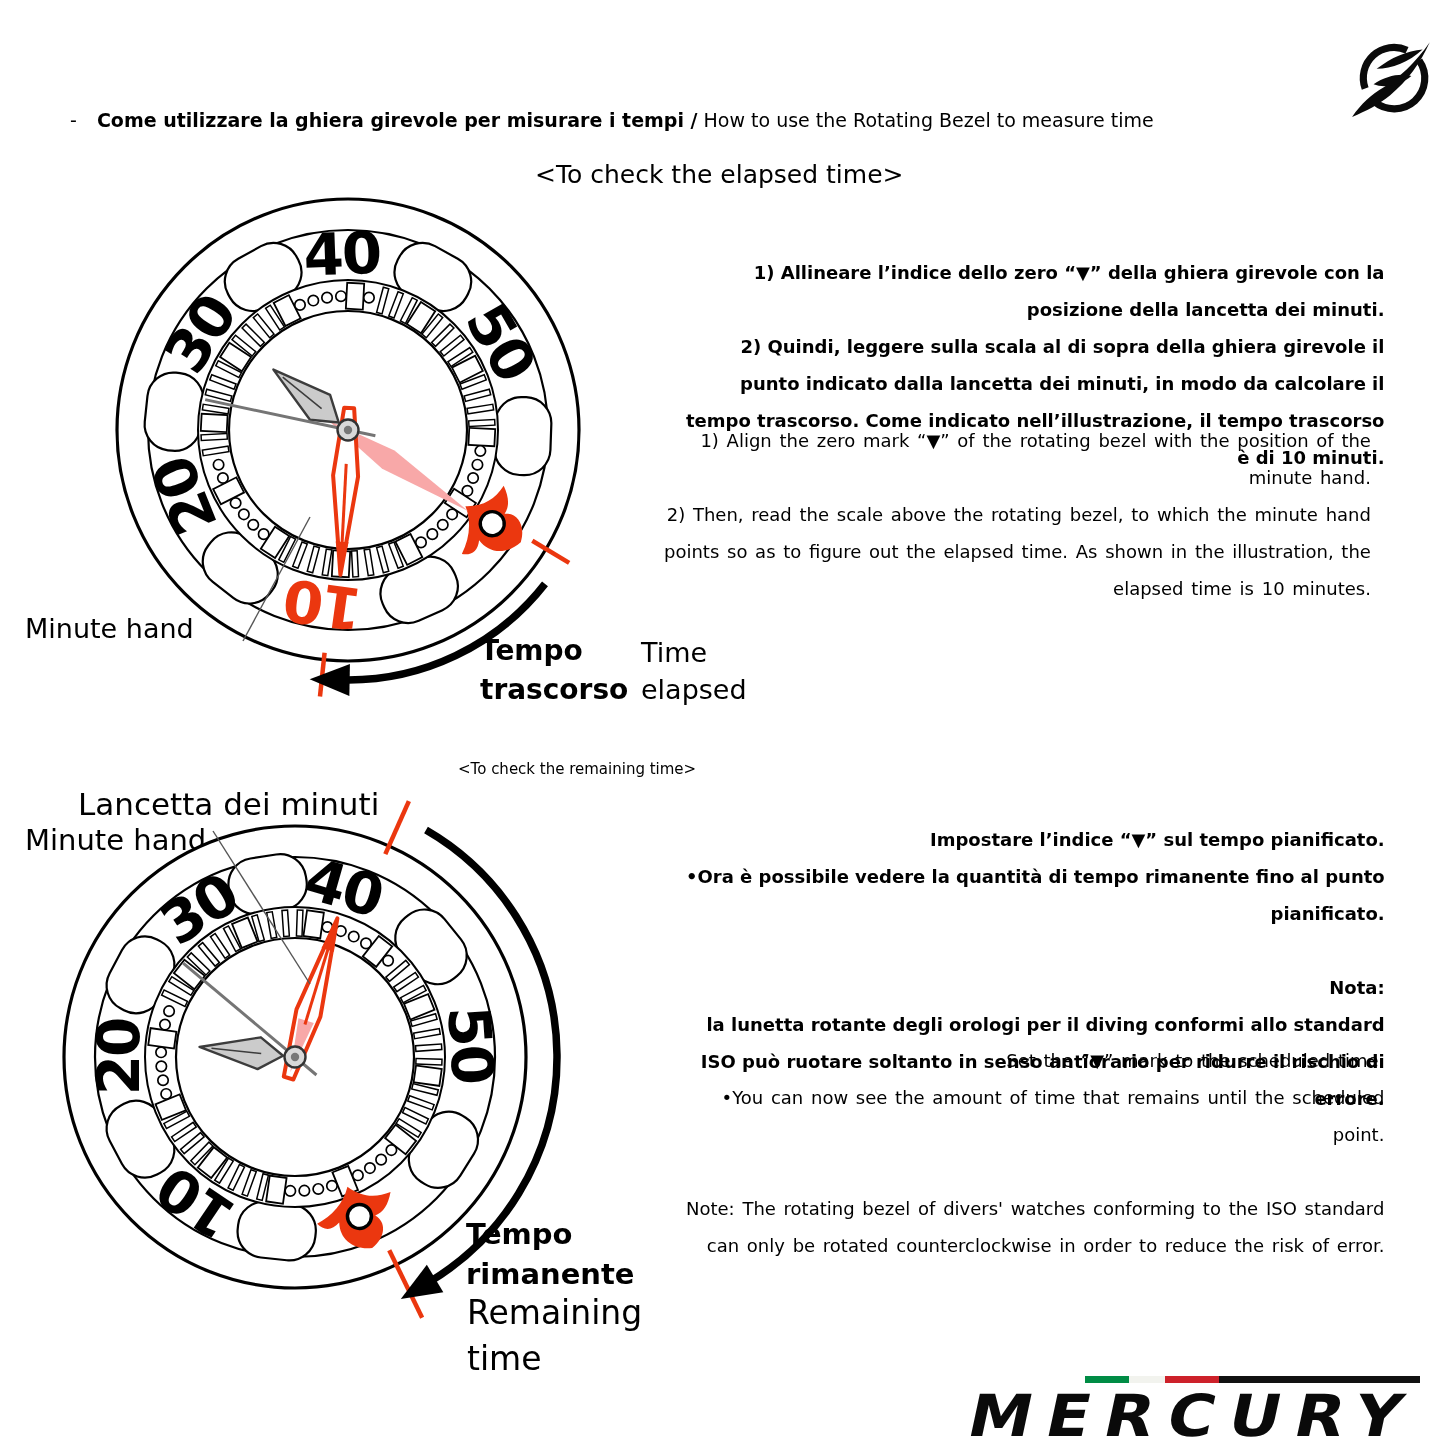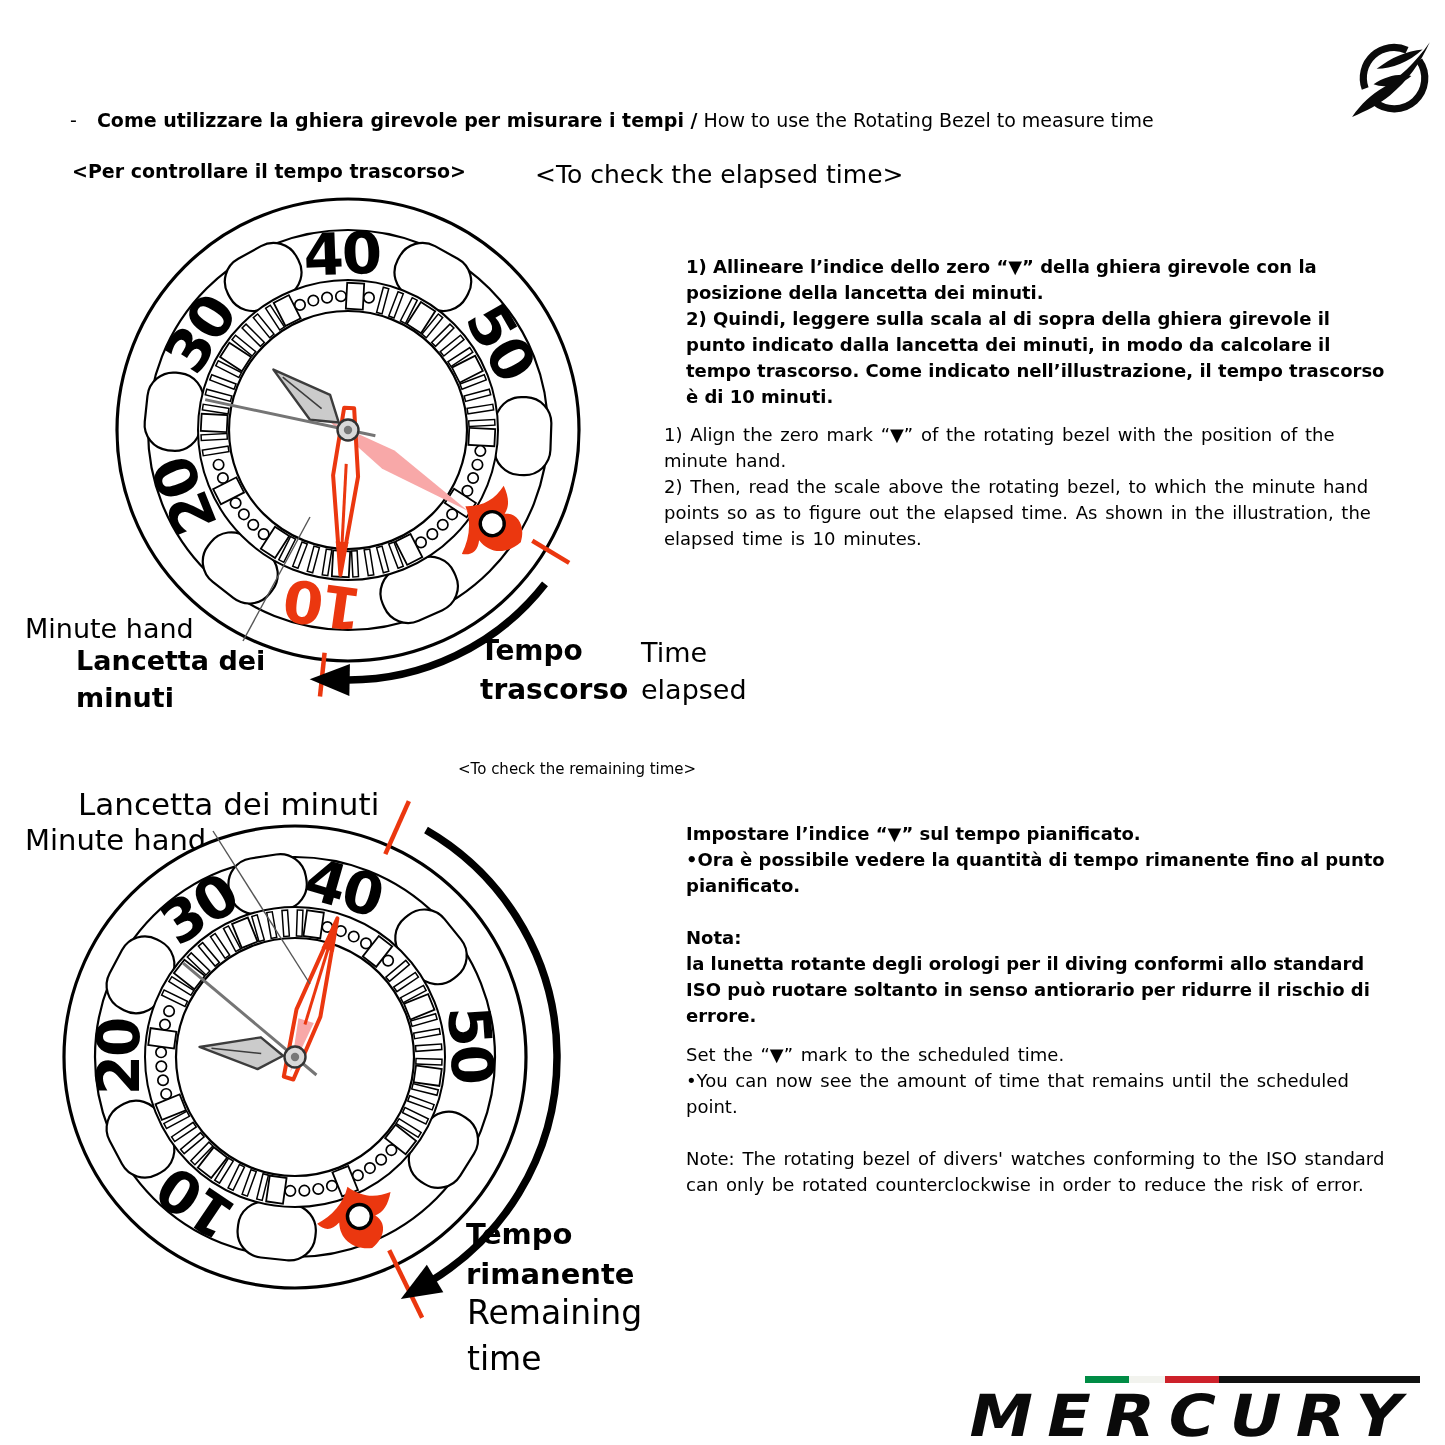--- a/index.html
+++ b/index.html
@@ -2,21 +2,21 @@
 <html style="--accent-red: #eb370f; --ghost-pink: #f8a8a8; --hand-gray: #cbcbcb; --flag-green: #008C45; --flag-white: #F2F3EE; --flag-red: #CD212A;"><head>
 <meta charset="utf-8">
 <style>
   html,body{margin:0;padding:0;background:#fff;}
   .page{position:relative;width:1445px;height:1445px;background:#fff;overflow:hidden;
         font-family:"DejaVu Sans","Liberation Sans",sans-serif;color:#000;margin-top:24px;}
   .abs{position:absolute;}
   .b{font-weight:bold;}
   .pre{white-space:pre;}
   .preline{white-space:pre-line;}
-  .bodyblock{font-size:18px;line-height:26px;letter-spacing:0;}
+  .bodyblock{font-size:18px;line-height:37px;letter-spacing:0;text-align:right;}
   .lbl{line-height:1.38;}
   svg text{font-family:"DejaVu Sans","Liberation Sans",sans-serif;}
   .mword{font-size:58px;font-weight:bold;letter-spacing:13px;color:#0a0a0a;
          transform:skewX(-12deg) scaleX(1.1);transform-origin:0 100%;white-space:nowrap;}
   .flagbar{position:absolute;left:123px;top:10px;width:335px;height:7px;
            background:linear-gradient(90deg,var(--flag-green) 0 13%,var(--flag-white) 13% 24%,
                       var(--flag-red) 24% 40%,#111 40% 100%);}
 </style>
 </head>
 <body>
@@ -30,21 +30,20 @@
     <path d="M 28 38 C 42 27 58 20 73 19 C 60 31 43 38 28 38 Z" fill="#0a0a0a"></path>
     <path d="M 25 53 C 37 45 51 42 62 45 C 50 55 35 57 25 53 Z" fill="#0a0a0a"></path>
   </svg>
 
   <div class="abs" style="left:70px;top:85px;font-size:19px">
     <span>-</span>
     <span class="b" style="margin-left:14px">Come utilizzare la ghiera girevole per misurare i tempi /</span>
     <span>How to use the Rotating Bezel to measure time</span>
   </div>
 
-  <div class="abs b" style="left:72px;top:136px;font-size:19px">&lt;Per controllare il tempo trascorso&gt;</div>
   <div class="abs" style="left:535px;top:136px;font-size:25px">&lt;To check the elapsed time&gt;</div>
 
   <svg id="watch1" class="abs" style="left:93px;top:166px" width="520" height="560" viewBox="0 0 520 560">
       <circle cx="255" cy="240" r="231" fill="#fff" stroke="#000" stroke-width="3.2"></circle>
       <circle cx="255" cy="240" r="200" fill="none" stroke="#000" stroke-width="2.2"></circle>
       <rect x="216" y="37" width="78" height="56" rx="26" fill="#fff" stroke="#000" stroke-width="2.2" transform="rotate(29 255 240)"></rect>
       <rect x="216" y="37" width="78" height="56" rx="26" fill="#fff" stroke="#000" stroke-width="2.2" transform="rotate(92 255 240)"></rect>
       <rect x="216" y="37" width="78" height="56" rx="26" fill="#fff" stroke="#000" stroke-width="2.2" transform="rotate(156 255 240)"></rect>
       <rect x="216" y="37" width="78" height="56" rx="26" fill="#fff" stroke="#000" stroke-width="2.2" transform="rotate(218 255 240)"></rect>
       <rect x="216" y="37" width="78" height="56" rx="26" fill="#fff" stroke="#000" stroke-width="2.2" transform="rotate(276 255 240)"></rect>
@@ -150,22 +149,20 @@
 punto indicato dalla lancetta dei minuti, in modo da calcolare il
 tempo trascorso. Come indicato nell’illustrazione, il tempo trascorso
 è di 10 minuti.</div>
   <div class="abs pre bodyblock" style="left:664px;top:398px;word-spacing:2px">1) Align the zero mark “▼” of the rotating bezel with the position of the
 minute hand.
 2) Then, read the scale above the rotating bezel, to which the minute hand
 points so as to figure out the elapsed time. As shown in the illustration, the
 elapsed time is 10 minutes.</div>
 
   <div class="abs lbl" style="left:25px;top:586px;font-size:27px">Minute hand</div>
-  <div class="abs b lbl preline" style="left:76px;top:618px;font-size:27px">Lancetta dei
-minuti</div>
   <div class="abs b lbl preline" style="left:480px;top:608px;font-size:28px">Tempo
 trascorso</div>
   <div class="abs lbl preline" style="left:641px;top:610px;font-size:27px">Time
 elapsed</div>
 
   <div class="abs" style="left:458px;top:736px;font-size:15px">&lt;To check the remaining time&gt;</div>
 
   <div class="abs" style="left:78px;top:762px;font-size:31px">Lancetta dei minuti</div>
   <div class="abs" style="left:25px;top:799px;font-size:29px">Minute hand</div>
 

